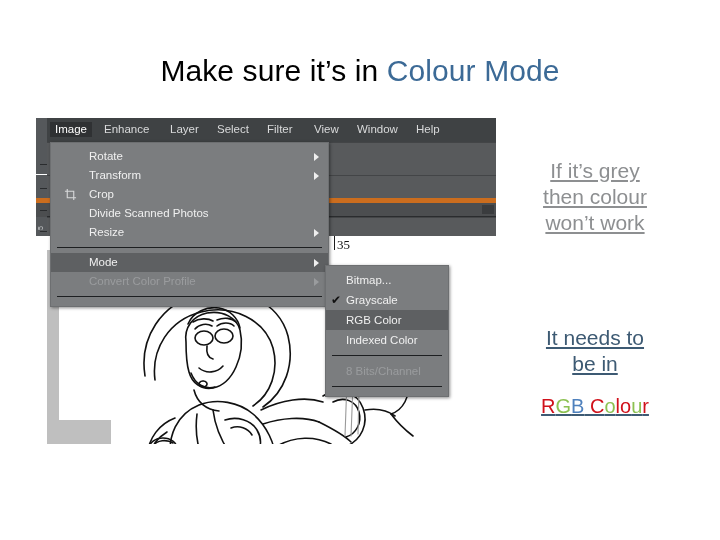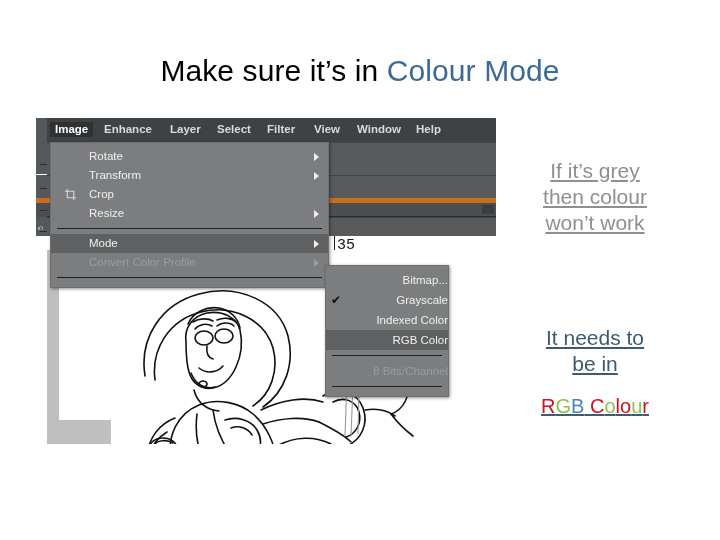--- a/index.html
+++ b/index.html
@@ -78,21 +78,20 @@
     width: 449px; height: 24px;
     background: #3f4244;
   }
   .menubar .mi {
     position: absolute;
     top: 4px;
     color: #d9dadb;
     font-size: 11.5px;
     padding: 1px 5px 2px 5px;
     white-space: nowrap;
-    font-weight: bold;
   }
   .menubar .mi.active {
     background: #2f3133;
     color: #ffffff;
   }
 
   .panel-row {
     position: absolute;
     left: 11px;
     width: 449px;
@@ -142,23 +141,23 @@
   }
   .hruler .minor {
     position: absolute;
     top: 8px;
     width: 1px; height: 6px;
     background: #4a4a4a;
   }
   .hruler .rnum {
     position: absolute;
     top: 1px;
-    font-size: 15px;
+    font-size: 13px;
     color: #111111;
-    font-family: Liberation Mono, monospace;
+    font-family: Liberation Serif, serif;
   }
 
   
   .canvas-area {
     position: absolute;
     left: 11px;
     top: 132px;
     width: 449px;
     height: 210px;
     background: #ffffff;
@@ -194,21 +193,20 @@
     left: 14px;
     top: 24px;
     width: 277px;
     padding: 4px 0 4px 0;
   }
   #mode-submenu {
     left: 289px;
     top: 147px;
     width: 122px;
     padding: 4px 0 4px 0;
-    text-align: right;
   }
   .menu .item {
     position: relative;
     height: 19px;
     line-height: 19px;
     color: #f0f0f0;
     font-size: 11.5px;
     padding-left: 38px;
     white-space: nowrap;
   }
@@ -405,20 +403,23 @@
     <div class="item">
       <svg class="crop-icon" viewBox="0 0 14 14">
         <g stroke="#d8d9da" stroke-width="1.2" fill="none">
           <path d="M3.5 1 L3.5 10.5 L13 10.5"></path>
           <path d="M1 3.5 L10.5 3.5 L10.5 13"></path>
         </g>
       </svg>
       <span>Crop</span>
     </div>
     <div class="item">
+      <span>Divide Scanned Photos</span>
+    </div>
+    <div class="item">
       <span>Resize</span>
       <span class="arrow"></span>
     </div>
     <div class="sep"></div>
     <div class="item highlight">
       <span>Mode</span>
       <span class="arrow"></span>
     </div>
     <div class="item disabled">
       <span>Convert Color Profile</span>
@@ -428,25 +429,25 @@
   </div>
 
   <div class="menu" id="mode-submenu">
     <div class="item">
       <span>Bitmap...</span>
     </div>
     <div class="item">
       <span class="check">✔</span>
       <span>Grayscale</span>
     </div>
-    <div class="item">
-      <span>Indexed Color</span>
-    </div>
     <div class="item highlight">
       <span>RGB Color</span>
+    </div>
+    <div class="item">
+      <span>Indexed Color</span>
     </div>
     <div class="sep"></div>
     <div class="item disabled">
       <span>8 Bits/Channel</span>
     </div>
     <div class="sep"></div>
   </div>
 
 </div>
 

